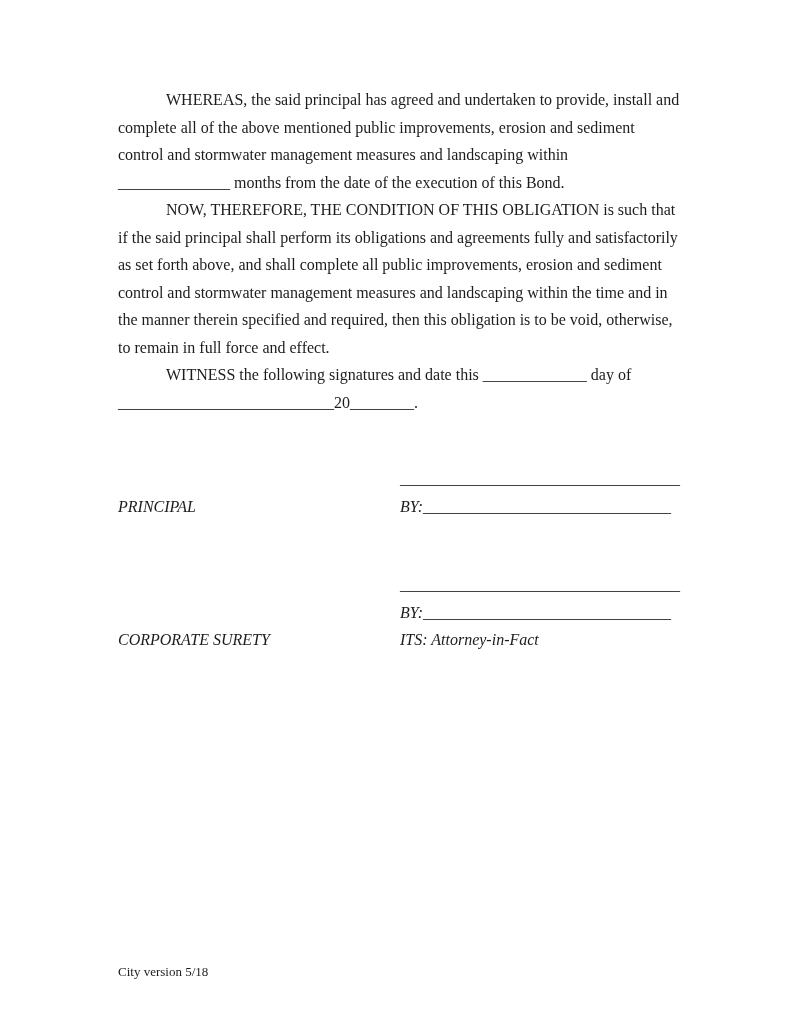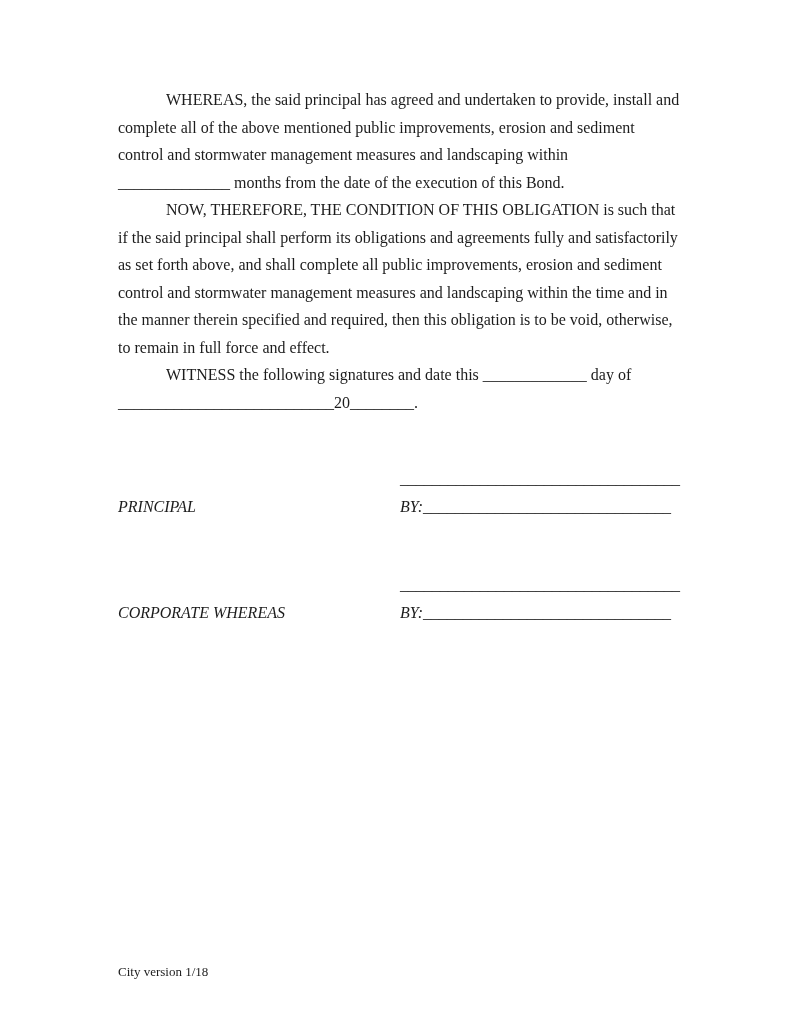--- a/index.html
+++ b/index.html
@@ -78,23 +78,24 @@
 
     <div class="sig-block sig-block-principal">
       <div class="sig-label">PRINCIPAL</div>
       <div class="sig-lines">
         <div class="sig-line">___________________________________</div>
         <div class="sig-line">BY:_______________________________</div>
       </div>
     </div>
 
     <div class="sig-block sig-block-surety">
-      <div class="sig-label">CORPORATE WHEREAS</div>
+      <div class="sig-label">CORPORATE SURETY</div>
       <div class="sig-lines">
         <div class="sig-line">___________________________________</div>
         <div class="sig-line">BY:_______________________________</div>
+        <div class="sig-line">ITS: Attorney-in-Fact</div>
       </div>
     </div>
 
   </div>
 
-  <div class="footer">City version 1/18</div>
+  <div class="footer">City version 5/18</div>
 </div>
 
 </body></html>

